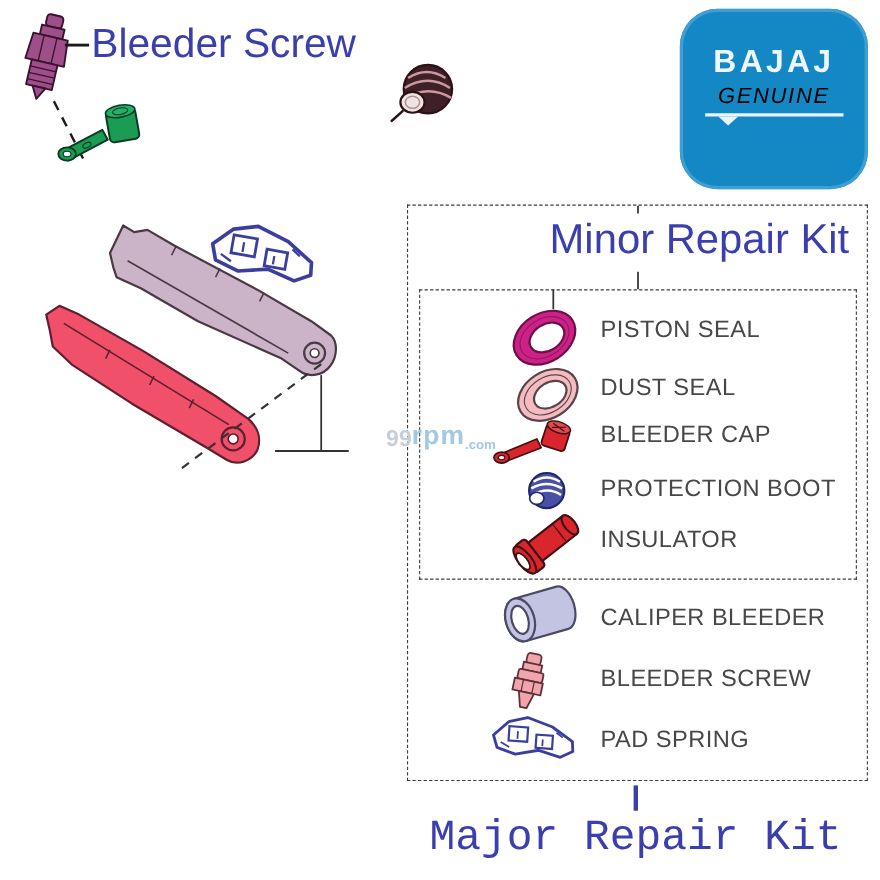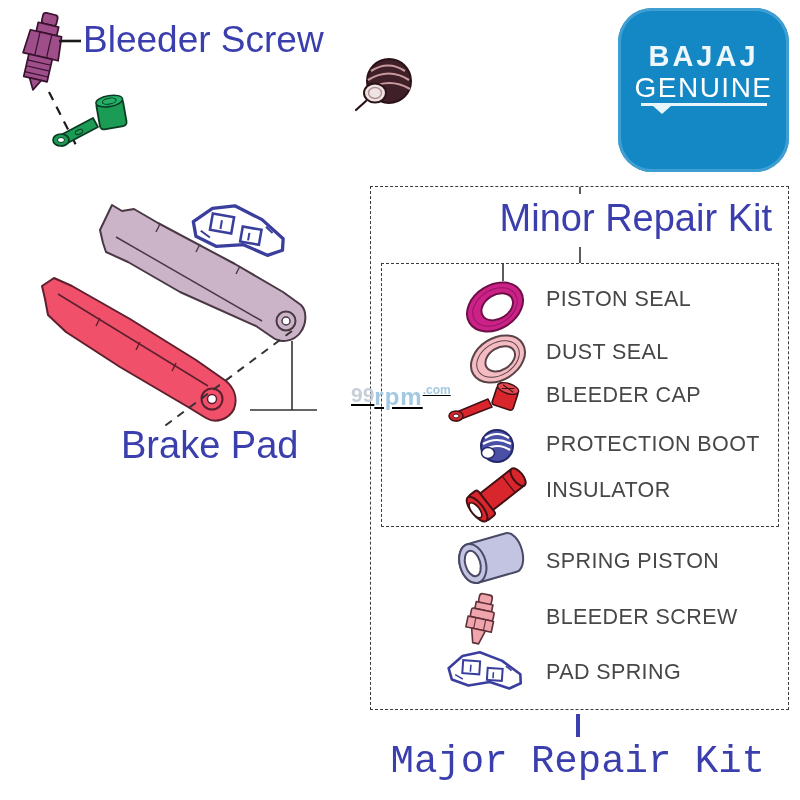--- a/index.html
+++ b/index.html
@@ -23,27 +23,26 @@
   .part-label{
     position:absolute;left:546px;color:#474747;font-size:21.5px;line-height:26px;
     letter-spacing:.4px;white-space:nowrap;z-index:3;
   }
   .logo{
     position:absolute;left:618px;top:8px;width:171px;height:164px;
     background:#1487c5;border-radius:34px;text-align:center;z-index:3;
     box-shadow:inset 0 0 0 3px #3f9fd2;
   }
   .logo-brand{margin-top:33px;font-size:29px;font-weight:bold;letter-spacing:3px;color:#edf7fc;line-height:30px;}
-  .logo-genuine{font-size:28px;letter-spacing:1.5px;color:#ffffff;line-height:24px;margin-top:5px;}
+  .logo-genuine{font-size:20px;letter-spacing:1.5px;color:#000000;line-height:24px;margin-top:5px;font-style:italic;}
   .logo-parts{font-size:33px;font-weight:bold;letter-spacing:1px;color:#f4fbfe;line-height:32px;margin-top:-3px;}
   .logo-underline{display:block;margin:2px auto 0 auto;}
   .watermark{
-    position:absolute;left:351px;top:383px;z-index:2;display:flex;align-items:flex-start;
+    position:absolute;left:351px;top:383px;z-index:2;display:flex;align-items:flex-end;
     white-space:nowrap;
-    text-decoration:underline;
   }
   .wm-left{font-size:21px;color:#c6cfd8;font-weight:bold;}
   .wm-mid{font-size:24px;color:#a3c8e2;font-weight:bold;letter-spacing:1px;}
   .wm-right{font-size:12px;color:#a3c8e2;font-weight:bold;}
 </style>
 </head>
 <body>
 
 <div class="stage">
 
@@ -192,30 +191,29 @@
       <rect x="468" y="619" width="26" height="11"></rect>
       <line x1="476" y1="619" x2="476" y2="630" stroke-width="1.1"></line>
       <line x1="486" y1="619" x2="486" y2="630" stroke-width="1.1"></line>
       <polygon points="474,630 488,630 484,644 478,644"></polygon>
     </g>
 
     <use href="#padspring" transform="translate(447,648) rotate(4)"></use>
   </svg>
 
   <div class="big-label lbl-bleeder">Bleeder Screw</div>
-  <div class="big-label lbl-brakepad">Brake Pad</div>
   <div class="kit-title minor-title">Minor Repair Kit</div>
   <div class="kit-title major-title">Major Repair Kit</div>
 
   <div class="part-label" style="top:286px">PISTON SEAL</div>
   <div class="part-label" style="top:339px">DUST SEAL</div>
   <div class="part-label" style="top:431px">PROTECTION BOOT</div>
   <div class="part-label" style="top:382px">BLEEDER CAP</div>
   <div class="part-label" style="top:477px">INSULATOR</div>
-  <div class="part-label" style="top:548px">SPRING PISTON</div>
+  <div class="part-label" style="top:548px">CALIPER BLEEDER</div>
   <div class="part-label" style="top:604px">BLEEDER SCREW</div>
   <div class="part-label" style="top:659px">PAD SPRING</div>
 
   <div class="logo">
     <div class="logo-brand">BAJAJ</div>
     <div class="logo-genuine">GENUINE</div>
     <svg class="logo-underline" width="126" height="14" viewBox="0 0 126 14">
       <line x1="0" y1="2.5" x2="126" y2="2.5" stroke="#e8f5fb" stroke-width="3"></line>
       <polygon points="12,4 30,4 21,12" fill="#e8f5fb"></polygon>
     </svg>

